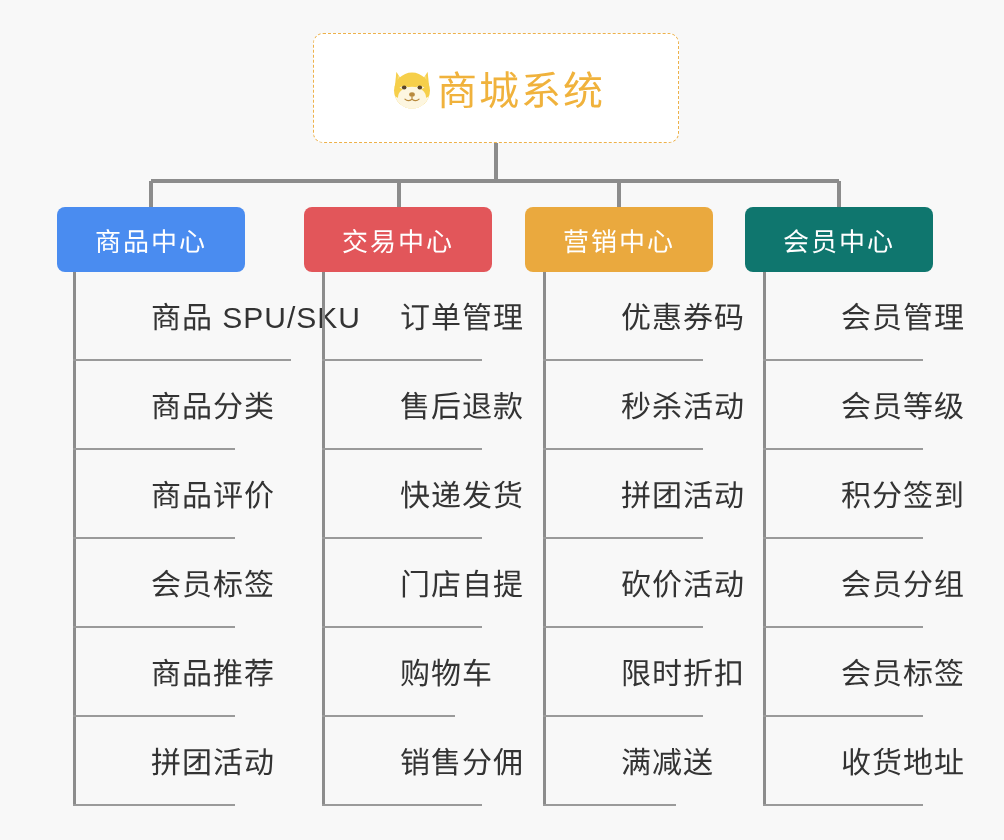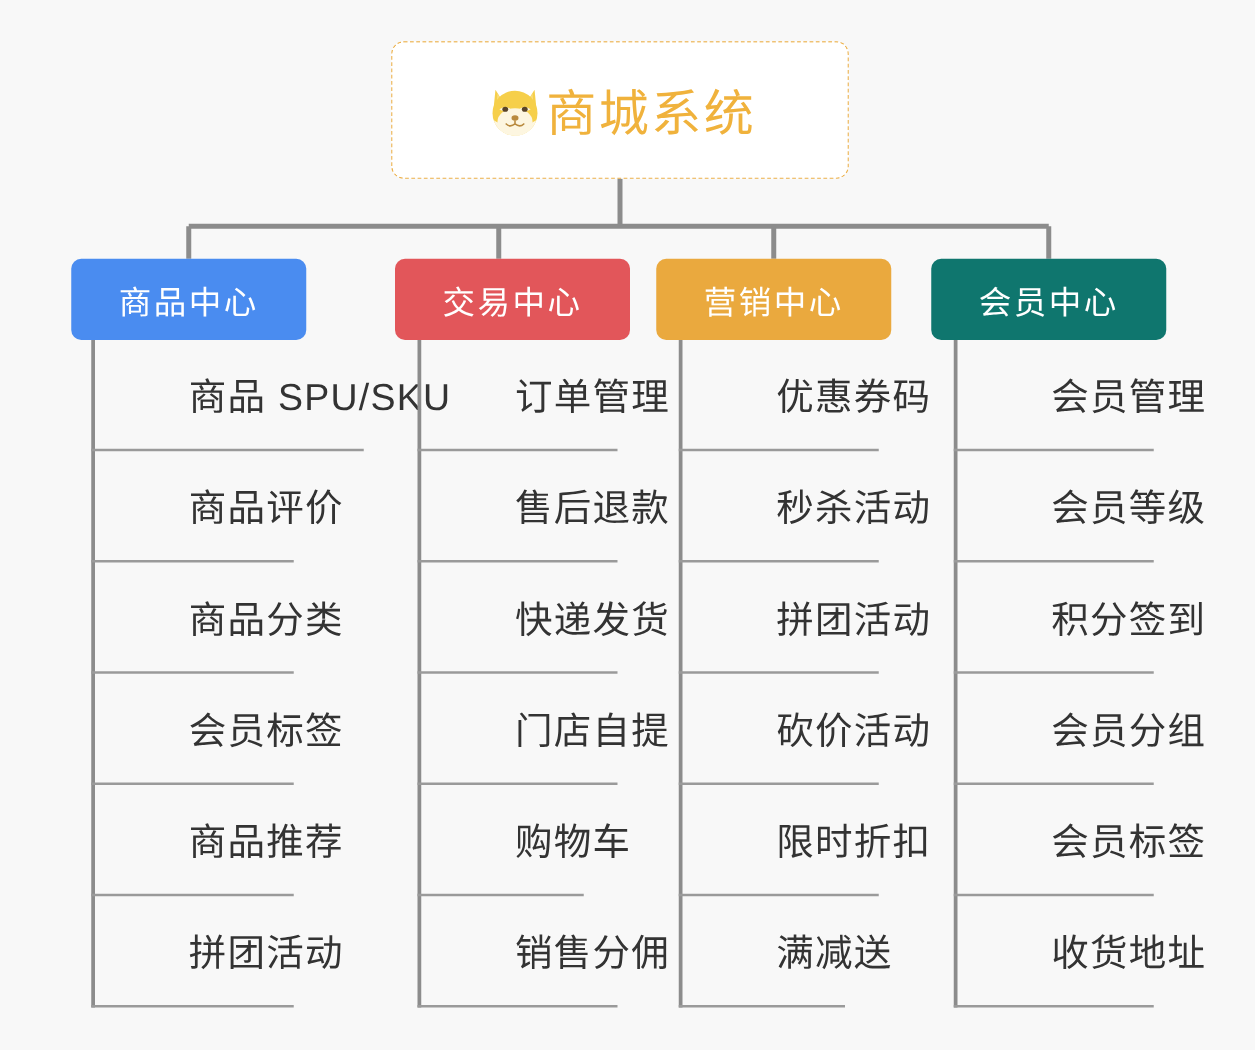--- a/index.html
+++ b/index.html
@@ -154,41 +154,41 @@
         <span>商品中心</span>
       </div>
       <ul class="leaf-list" style="margin-left: 16px;">
         <div style="position: absolute; left: 0px; top: 0px; width: 3px; height: 534px; background: rgb(140, 140, 140);"></div>
         <li class="leaf-item">
           <span class="leaf-underline" style="width: 218px; background: rgb(154, 154, 154);"></span>
           <span class="leaf-label">商品 SPU/SKU</span>
         </li>
         <li class="leaf-item">
           <span class="leaf-underline" style="width: 162px; background: rgb(154, 154, 154);"></span>
+          <span class="leaf-label">商品分类</span>
+        </li>
+        <li class="leaf-item">
+          <span class="leaf-underline" style="width: 162px; background: rgb(154, 154, 154);"></span>
           <span class="leaf-label">商品评价</span>
         </li>
         <li class="leaf-item">
           <span class="leaf-underline" style="width: 162px; background: rgb(154, 154, 154);"></span>
-          <span class="leaf-label">商品分类</span>
-        </li>
-        <li class="leaf-item">
-          <span class="leaf-underline" style="width: 162px; background: rgb(154, 154, 154);"></span>
           <span class="leaf-label">会员标签</span>
         </li>
         <li class="leaf-item">
           <span class="leaf-underline" style="width: 162px; background: rgb(154, 154, 154);"></span>
           <span class="leaf-label">商品推荐</span>
         </li>
         <li class="leaf-item">
           <span class="leaf-underline" style="width: 162px; background: rgb(154, 154, 154);"></span>
           <span class="leaf-label">拼团活动</span>
         </li>
       </ul>
     </div>
-    <div class="column" style="left: 316px; width: 188px; text-align: center;">
+    <div class="column" style="left: 304px; width: 188px; text-align: center;">
       <div class="cat-box" style="background: rgb(226, 86, 90); width: 188px;">
         <span>交易中心</span>
       </div>
       <ul class="leaf-list" style="margin-left: 18px;">
         <div style="position: absolute; left: 0px; top: 0px; width: 3px; height: 534px; background: rgb(140, 140, 140);"></div>
         <li class="leaf-item">
           <span class="leaf-underline" style="width: 160px; background: rgb(154, 154, 154);"></span>
           <span class="leaf-label">订单管理</span>
         </li>
         <li class="leaf-item">

